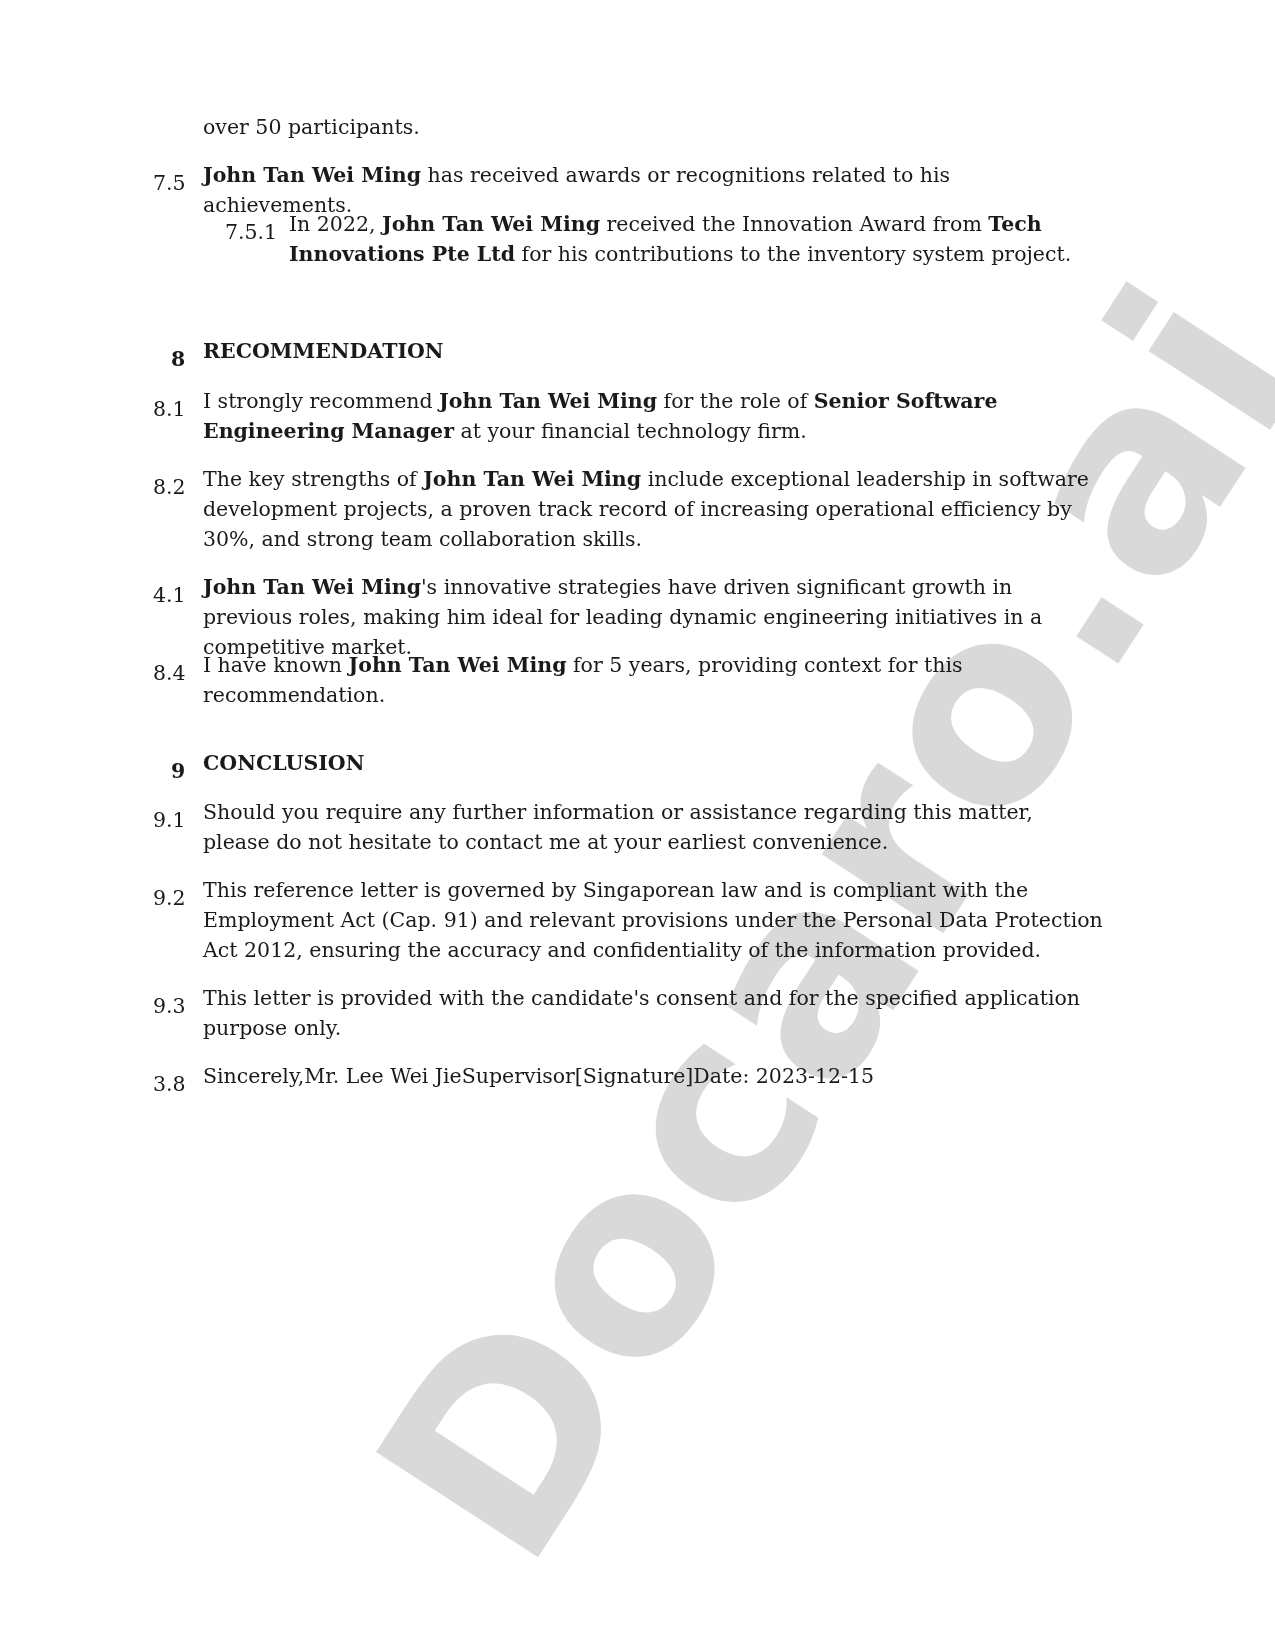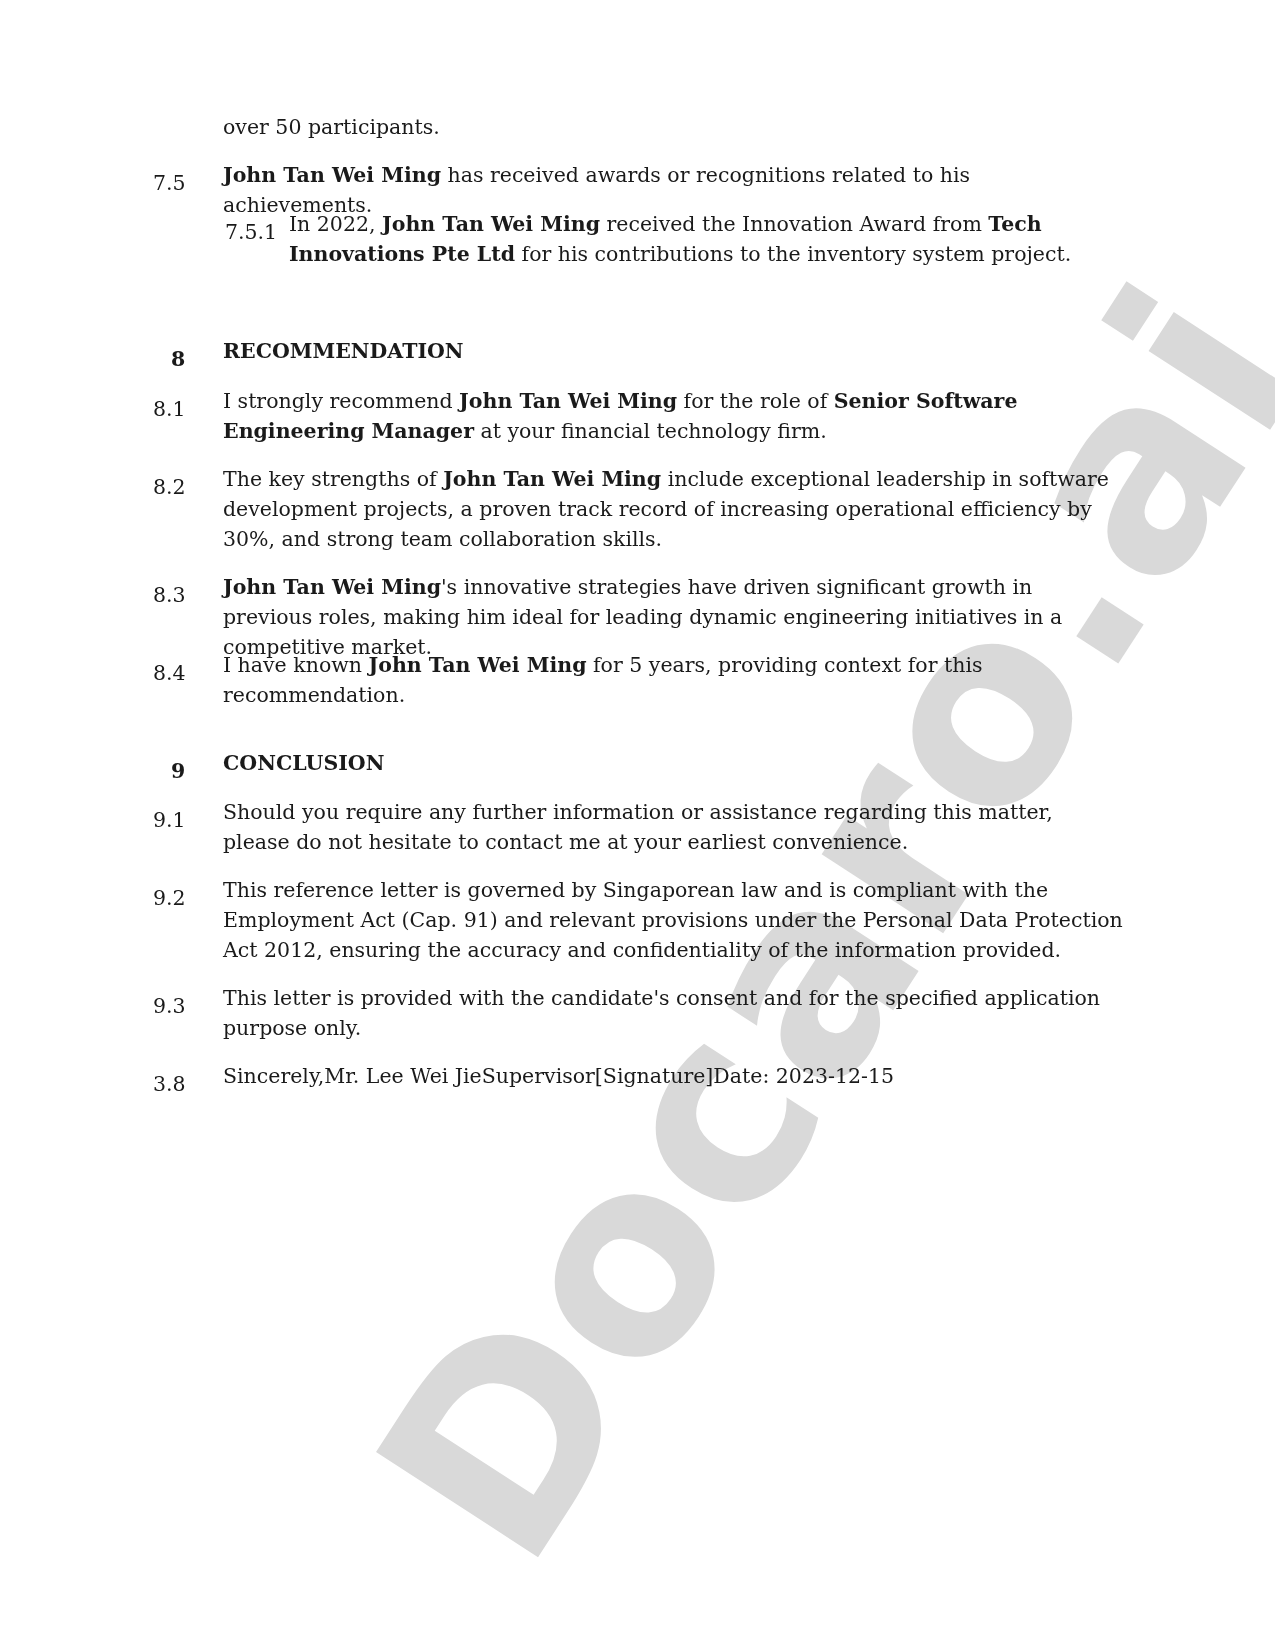--- a/index.html
+++ b/index.html
@@ -8,21 +8,21 @@
   .page { position: absolute; left: 0; top: 0; width: 1275px; height: 1650px; }
   .watermark { position: absolute; left: 180px; top: 300px; width: 900px; height: 1100px;
                pointer-events: none; z-index: 0; }
   .watermark span { position: absolute; left: -60px; top: 470px; display: block;
                     font-family: "DejaVu Sans", "Liberation Sans", sans-serif; font-weight: bold;
                     font-size: 265px; color: #d9d9d9; transform: rotate(-57deg);
                     transform-origin: center; white-space: nowrap; letter-spacing: 2px; }
   .content { position: absolute; left: 0; top: 0; width: 1275px; z-index: 1; font-size: 20.5px; line-height: 30px; }
   .para { position: absolute; left: 153px; width: 970px; }
   .num { position: absolute; left: 0; top: 8px; width: 50px; }
-  .txt { position: absolute; left: 70px; width: 900px; }
+  .txt { position: absolute; left: 50px; width: 900px; }
   .sub .num { left: 72px; width: 70px; }
   .sub .txt { left: 136px; width: 830px; }
   .heading .num { left: 18px; font-weight: bold; }
   .heading .txt { font-weight: bold; }
   b { font-weight: bold; }
 </style>
 </head>
 <body>
 
 <div class="page">
@@ -56,21 +56,21 @@
       <div class="num">8.1</div>
       <div class="txt"><span>I strongly recommend </span><b>John Tan Wei Ming</b><span> for the role of </span><b>Senior Software Engineering Manager</b><span> at your financial technology firm.</span></div>
     </div>
 
     <div class="para" style="top:464px;">
       <div class="num">8.2</div>
       <div class="txt"><span>The key strengths of </span><b>John Tan Wei Ming</b><span> include exceptional leadership in software development projects, a proven track record of increasing operational efficiency by 30%, and strong team collaboration skills.</span></div>
     </div>
 
     <div class="para" style="top:572px;">
-      <div class="num">8.3</div>
+      <div class="num">4.1</div>
       <div class="txt"><b>John Tan Wei Ming</b><span>'s innovative strategies have driven significant growth in previous roles, making him ideal for leading dynamic engineering initiatives in a competitive market.</span></div>
     </div>
 
     <div class="para" style="top:650px;">
       <div class="num">8.4</div>
       <div class="txt"><span>I have known </span><b>John Tan Wei Ming</b><span> for 5 years, providing context for this recommendation.</span></div>
     </div>
 
     <div class="para heading" style="top:748px;">
       <div class="num">9</div>

